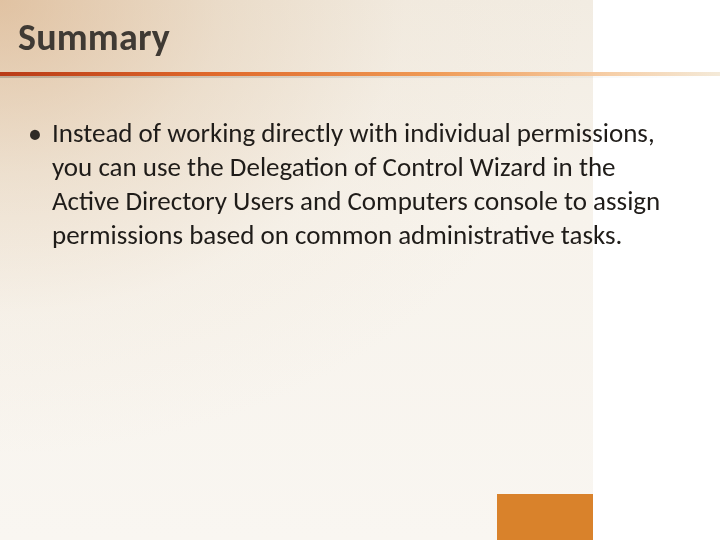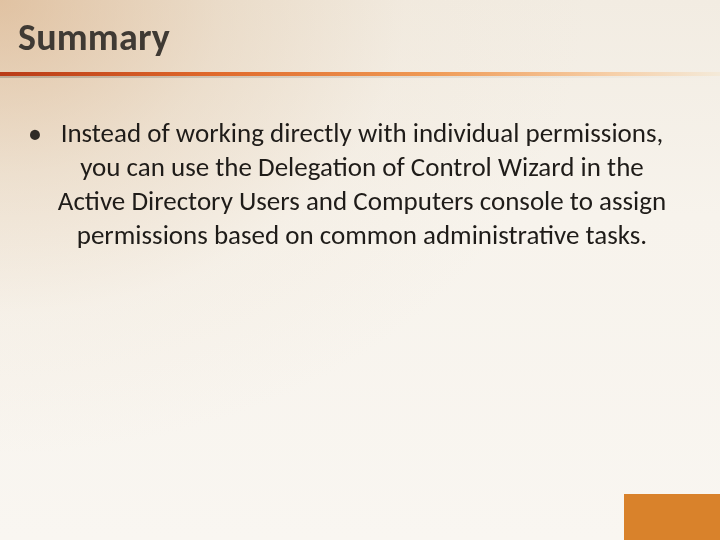--- a/index.html
+++ b/index.html
@@ -5,21 +5,21 @@
   html, body {
     margin: 0;
     padding: 0;
     width: 720px;
     height: 540px;
     overflow: hidden;
     font-family: Calibri, "Segoe UI", Arial, sans-serif;
   }
   .slide {
     position: relative;
-    width: 720px;
+    width: 593px;
     height: 540px;
     background:
       radial-gradient(ellipse 900px 700px at 0px 0px,
         rgba(210,160,110,0.55) 0%,
         rgba(220,190,155,0.35) 25%,
         rgba(235,220,200,0.15) 45%,
         rgba(248,244,238,0) 65%),
       linear-gradient(to bottom, #f2ece2 0%, #f7f3ec 40%, #f9f6f1 100%);
   }
   .title {
@@ -75,21 +75,20 @@
     line-height: 36px;
     color: #2f2b27;
     margin-right: 10px;
     margin-left: -20px;
   }
   .bullet-text {
     font-size: 27px;
     line-height: 34px;
     color: #1f1c19;
     font-weight: 400;
-    text-align: center;
   }
   .accent-box {
     position: absolute;
     right: 0;
     bottom: 0;
     width: 96px;
     height: 46px;
     background: #d9822b;
   }
 </style>

